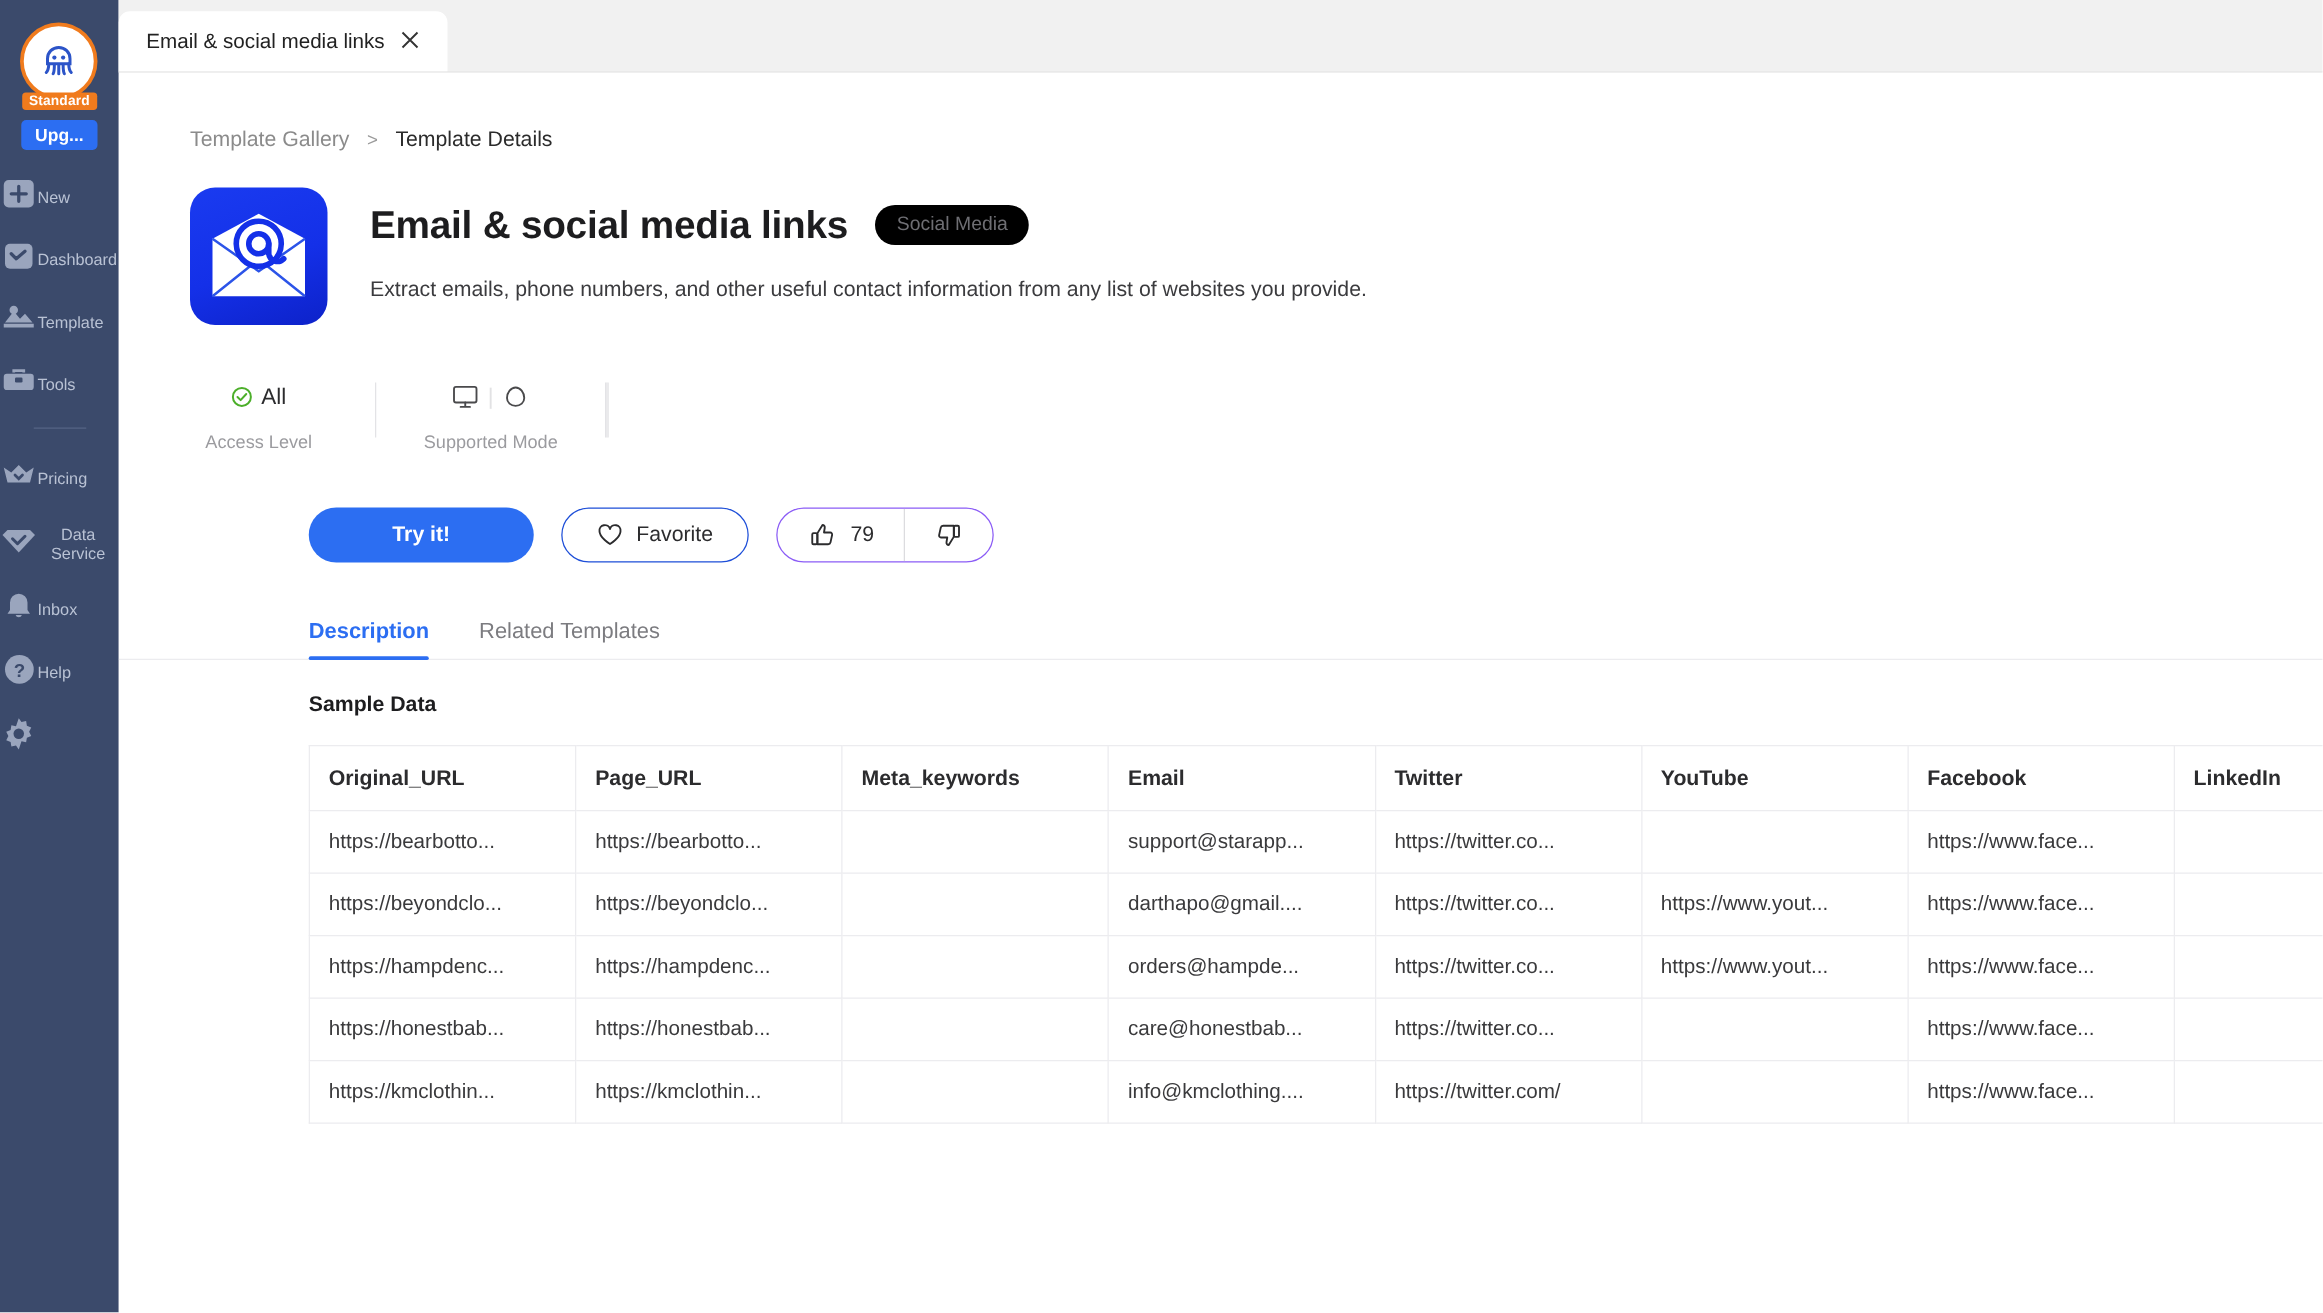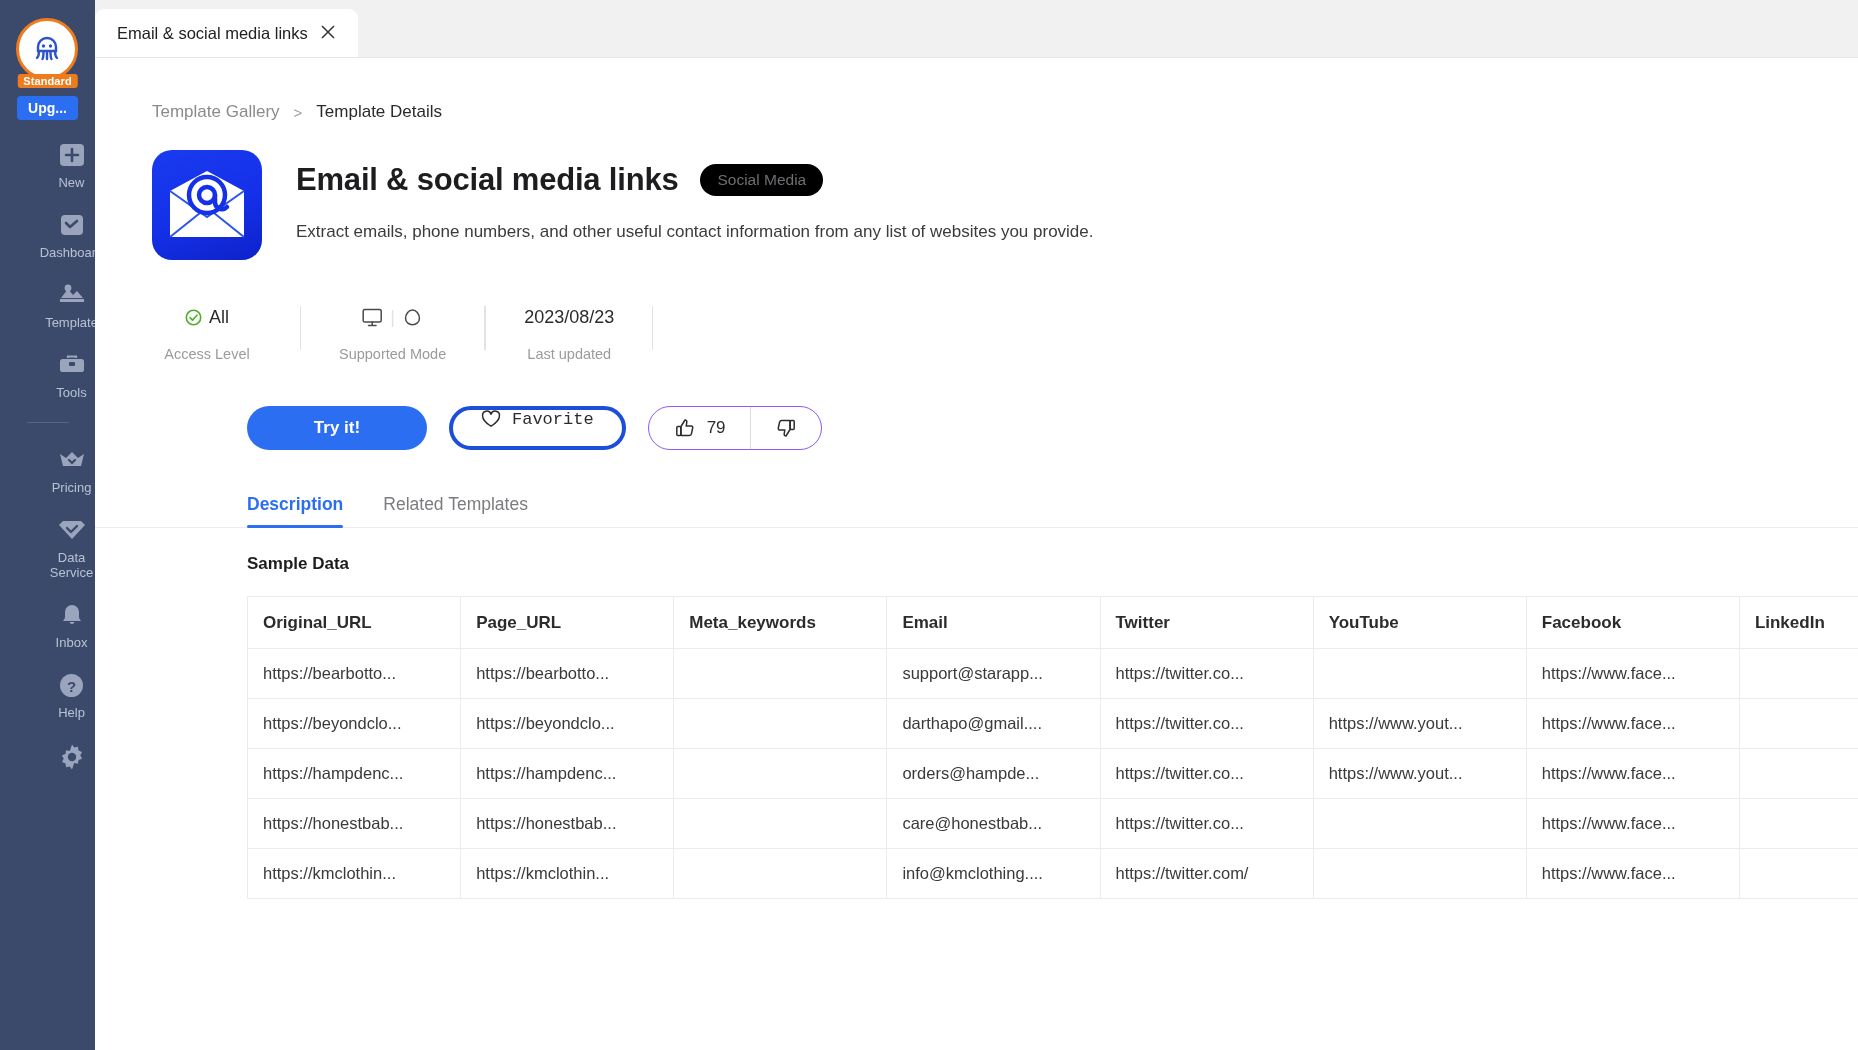--- a/index.html
+++ b/index.html
@@ -38,24 +38,23 @@
     margin-top: 14px;
     background: #2c6ef2; color: #fff;
     font-size: 14px; font-weight: bold;
     padding: 3px 11px; border-radius: 4px;
     border: none; cursor: pointer;
     line-height: 18px;
   }
   .nav-item {
     width: 95px;
     margin-top: 20px;
-    display: flex; flex-direction: column; align-items: center;
+    display: flex; flex-direction: row; align-items: center;
     cursor: pointer; color: #b9c2d4;
     text-decoration: none;
-    padding-left: 48px;
   }
   .nav-item .ico { width: 30px; height: 30px; display:flex; align-items:center; justify-content:center; }
   .nav-item .lbl { font-size: 13px; margin-top: 5px; color: #b9c2d4; text-align:center; }
   .nav-sep { width: 42px; height: 1px; background: #566485; margin: 22px 0 2px 0; }
   .gear-item { margin-top: 22px; margin-bottom: 16px; }
 
   
   .main { flex: 1 1 auto; height: 1050px; position: relative; background: #fff; display: flex; flex-direction: column; }
 
   .titlebar {
@@ -110,23 +109,23 @@
   .meta-div { width: 1px; background: #e3e3e6; align-self: stretch; margin: 2px 0 12px 0; }
 
   .btn-row { display: flex; align-items: center; gap: 22px; padding: 44px 0 0 152px; position: relative; }
   .btn-try {
     width: 180px; height: 44px; border-radius: 22px;
     background: #2c6ef2; color: #fff; border: none;
     font-size: 17px; font-weight: bold; cursor: pointer;
   }
   .btn-fav {
     height: 44px; border-radius: 22px; background: #fff;
-    border: 4px solid #1d4ed8; color: #2c2c2e;
+    border: 1px solid #1d4ed8; color: #2c2c2e;
     font-size: 17px; cursor: pointer; padding: 0 28px;
-    display: flex; gap: 11px; font-family: Liberation Mono, monospace;
+    display: flex; align-items: center; gap: 11px;
   }
   .vote-group { height: 44px; border: 1px solid #8b5cf6; border-radius: 22px; display: flex; align-items: center; background:#fff; overflow: hidden; }
   .vote-up { display: flex; align-items: center; gap: 12px; padding: 0 24px 0 26px; height: 100%; cursor: pointer; font-size: 17px; color: #2c2c2e; }
   .vote-div { width: 1px; height: 100%; background: #dcdcdf; }
   .vote-down { display: flex; align-items: center; justify-content: center; padding: 0 25px; height: 100%; cursor: pointer; }
 
   .tabs-row { display: flex; align-items: flex-end; gap: 40px; padding: 44px 0 0 152px; border-bottom: 1px solid #ececef; }
   .dtab { font-size: 17.5px; color: #7c7c80; padding-bottom: 12px; cursor: pointer; position: relative; }
   .dtab.active { color: #2c6ef2; font-weight: bold; }
   .dtab.active::after { content:""; position: absolute; left: 0; right: 0; bottom: -1px; height: 3px; background: #2c6ef2; border-radius:2px; }
@@ -344,24 +343,20 @@
               </svg>
           </span>
           <span class="meta-lbl">Supported Mode</span>
         </div>
 
         <div class="meta-div"></div>
 
 
         <div class="meta-div"></div>
 
-        <div class="meta-cell">
-          <span class="meta-val">2023/08/23</span>
-          <span class="meta-lbl">Last updated</span>
-        </div>
 
         <div class="meta-div"></div>
 
       </div>
 
       <div class="btn-row">
 
         <button class="btn-try">Try it!</button>
         <button class="btn-fav">
           <svg width="20" height="18" viewBox="0 0 20 18">

